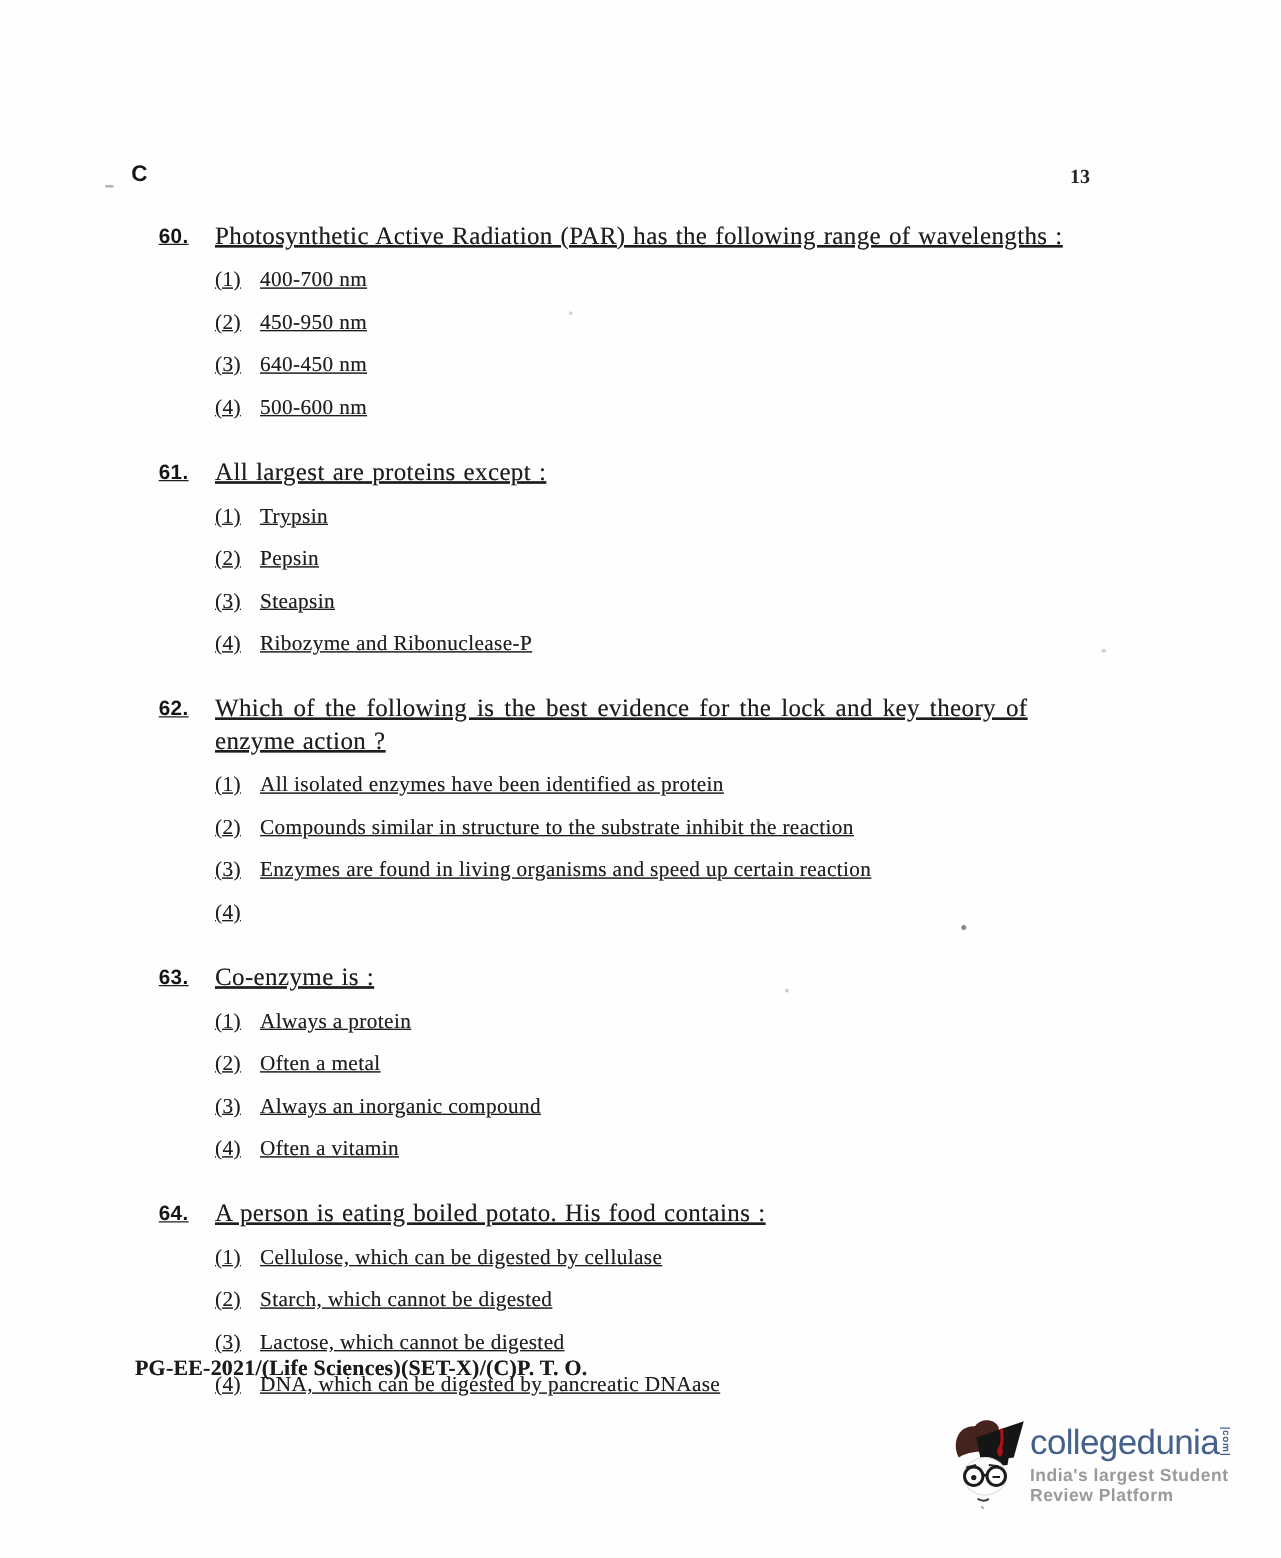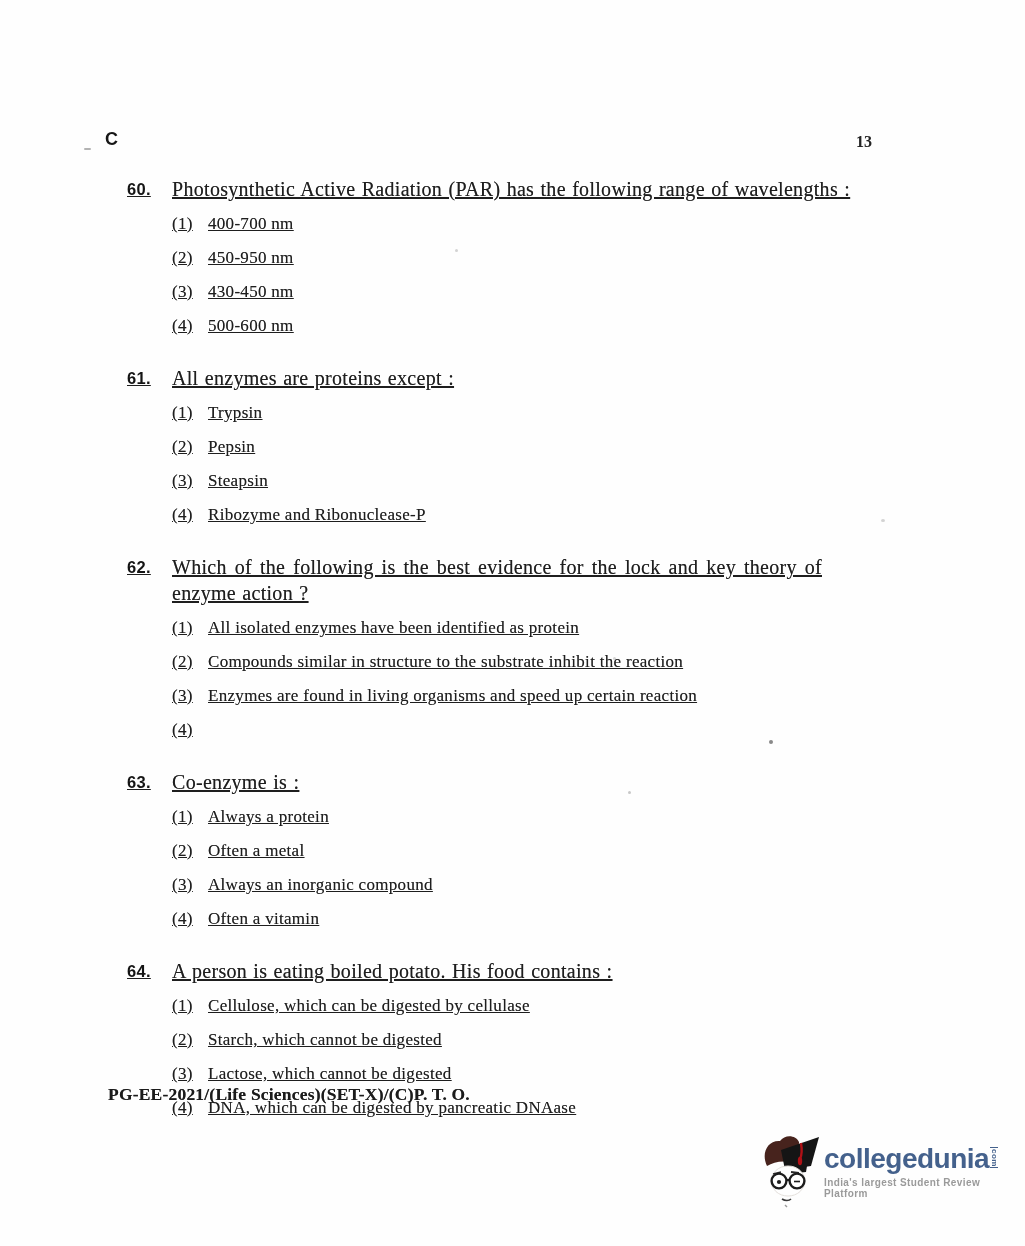--- a/index.html
+++ b/index.html
@@ -50,34 +50,34 @@
   }
   
   .logo{
     position:absolute;left:760px;top:1130px;
     display:flex;align-items:center;
   }
   .logo-text{display:flex;flex-direction:column;margin-left:2px;}
   .brand-row{display:flex;align-items:flex-start;}
   .brand{
     font-family:"Liberation Sans", sans-serif;
-    font-weight:bold;font-size:28px;line-height:30px;
+    font-weight:normal;font-size:28px;line-height:30px;
     letter-spacing:-.5px;color:#44618c;
   }
   .tld{
     font-family:"Liberation Sans", sans-serif;
     writing-mode:vertical-rl;
     font-size:8px;font-weight:bold;color:#44618c;
     letter-spacing:.5px;line-height:1;
     border-top:1px solid #44618c;border-bottom:1px solid #44618c;
     margin:3px 0 0 1px;padding:1px 0;
   }
   .tagline{
     font-family:"Liberation Sans", sans-serif;
-    font-weight:bold;font-size:10px;color:#9a9a9a;
+    font-weight:bold;font-size:14px;color:#9a9a9a;
     letter-spacing:.4px;margin-top:3px;
   }
   
   .speck{position:absolute;background:rgba(40,40,40,.35);border-radius:50%;}
   .s1{left:84px;top:148px;width:7px;height:2px;border-radius:1px;}
   .s2{left:769px;top:740px;width:4px;height:4px;background:rgba(40,40,40,.55);}
   .s3{left:628px;top:791px;width:3px;height:3px;background:rgba(40,40,40,.25);}
   .s4{left:881px;top:519px;width:4px;height:3px;background:rgba(40,40,40,.2);}
   .s5{left:455px;top:249px;width:3px;height:3px;background:rgba(40,40,40,.2);}
   .s6{left:613px;top:657px;width:3px;height:3px;background:rgba(40,40,40,.2);}
@@ -100,34 +100,34 @@
           <div class="option">
             <span class="omark">(1)</span>
             <span class="otext">400-700 nm</span>
           </div>
           <div class="option">
             <span class="omark">(2)</span>
             <span class="otext">450-950 nm</span>
           </div>
           <div class="option">
             <span class="omark">(3)</span>
-            <span class="otext">430-450 nm</span>
+            <span class="otext">640-450 nm</span>
           </div>
           <div class="option">
             <span class="omark">(4)</span>
             <span class="otext">500-600 nm</span>
           </div>
         </div>
       </div>
     </section>
 
     <section class="question">
       <div class="qnum">61.</div>
       <div class="qbody">
-        <div class="qtext">All enzymes are proteins except :</div>
+        <div class="qtext">All largest are proteins except :</div>
         <div class="options">
           <div class="option">
             <span class="omark">(1)</span>
             <span class="otext">Trypsin</span>
           </div>
           <div class="option">
             <span class="omark">(2)</span>
             <span class="otext">Pepsin</span>
           </div>
           <div class="option">

